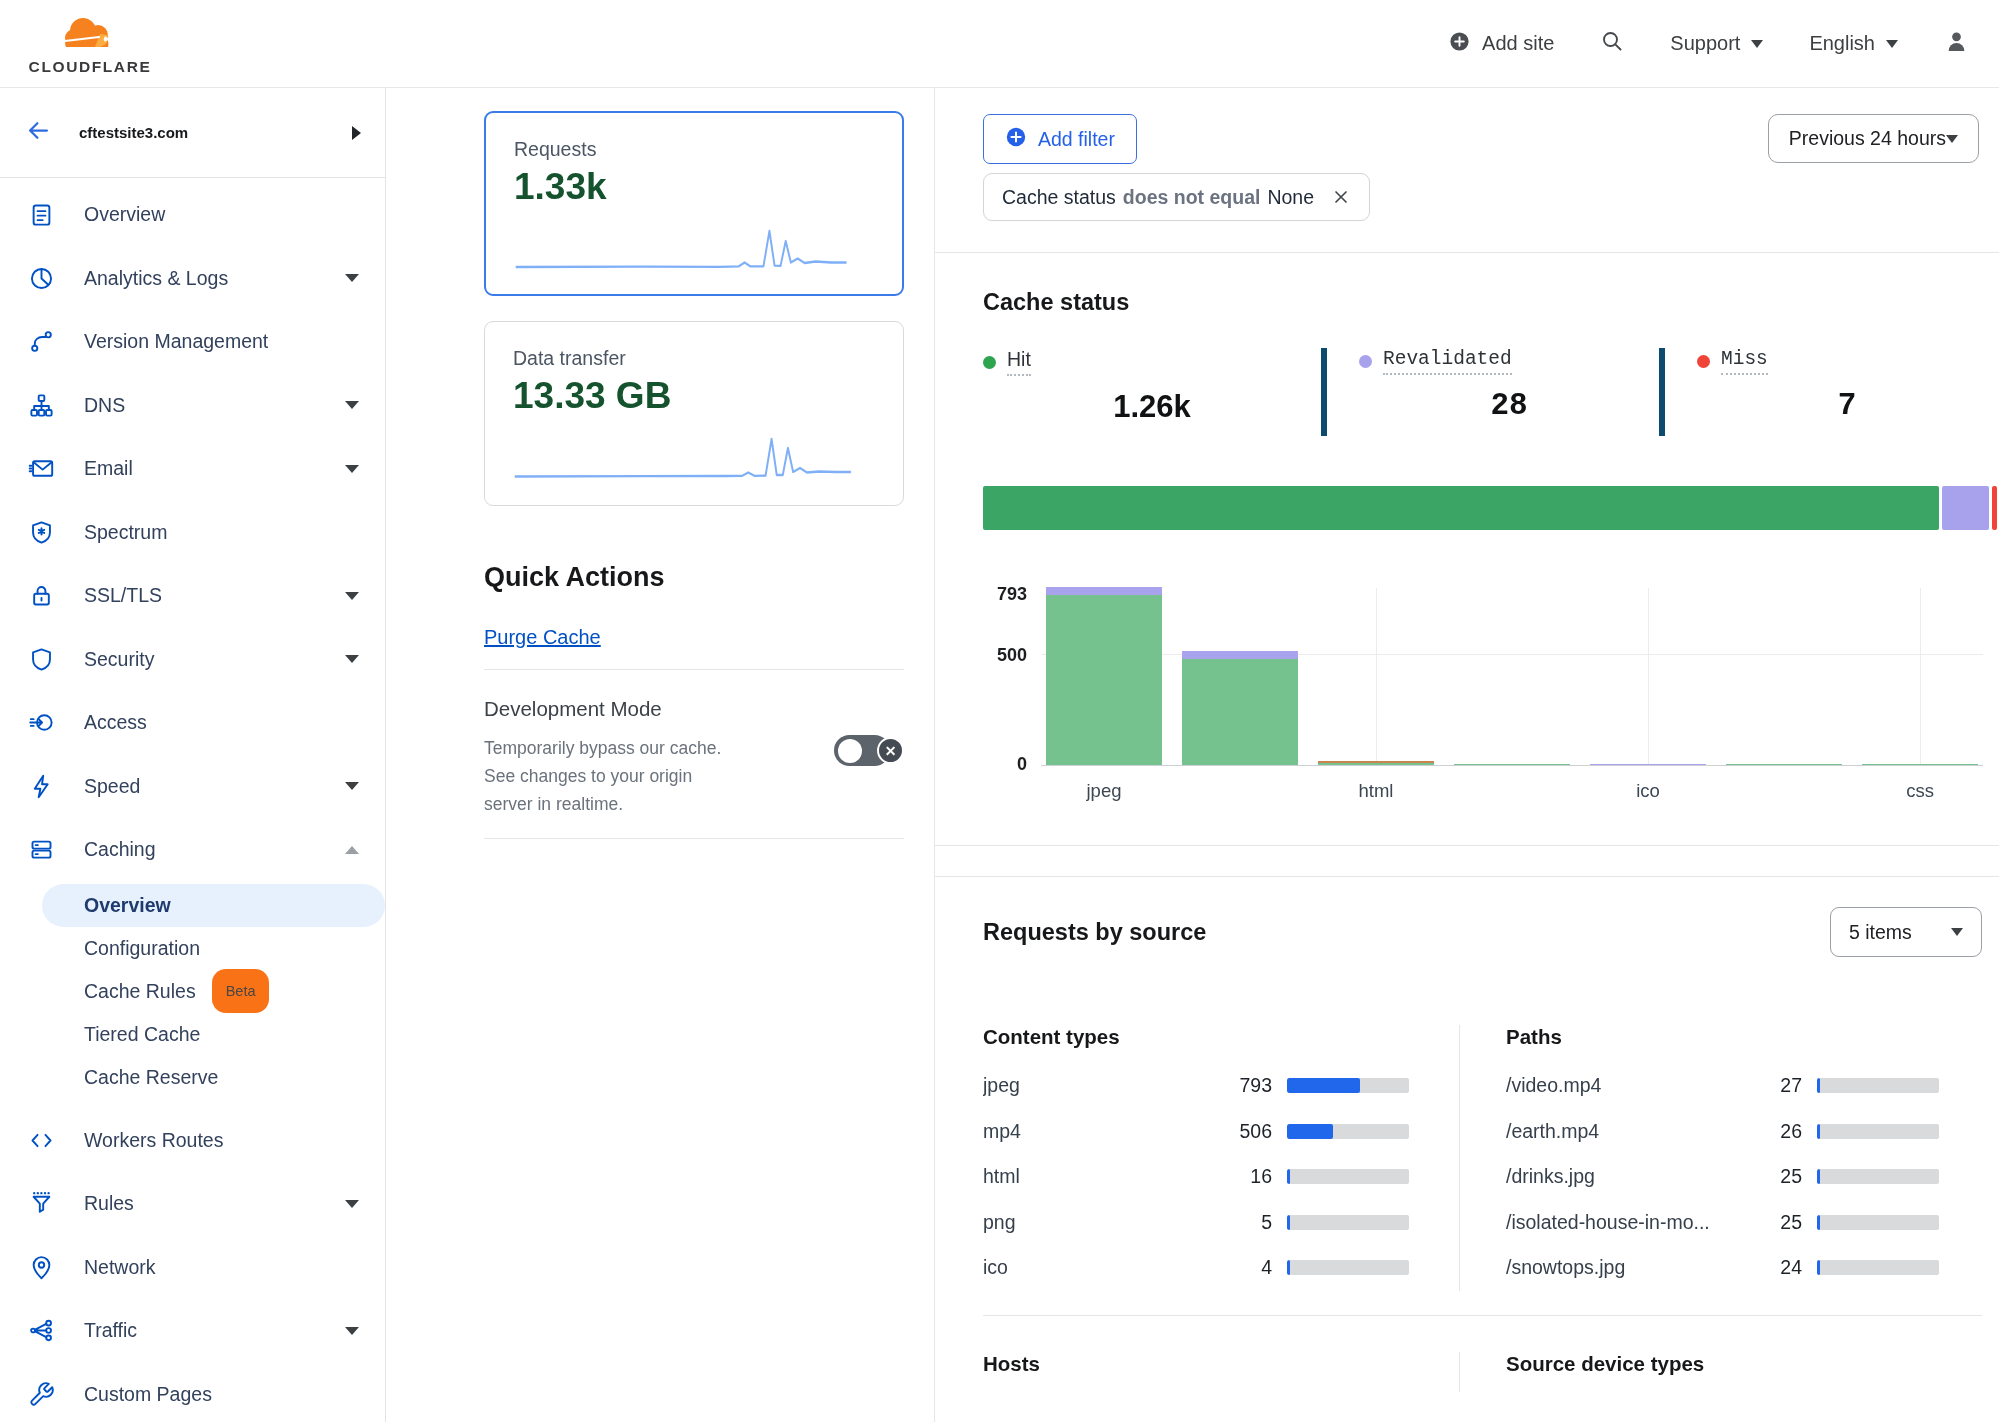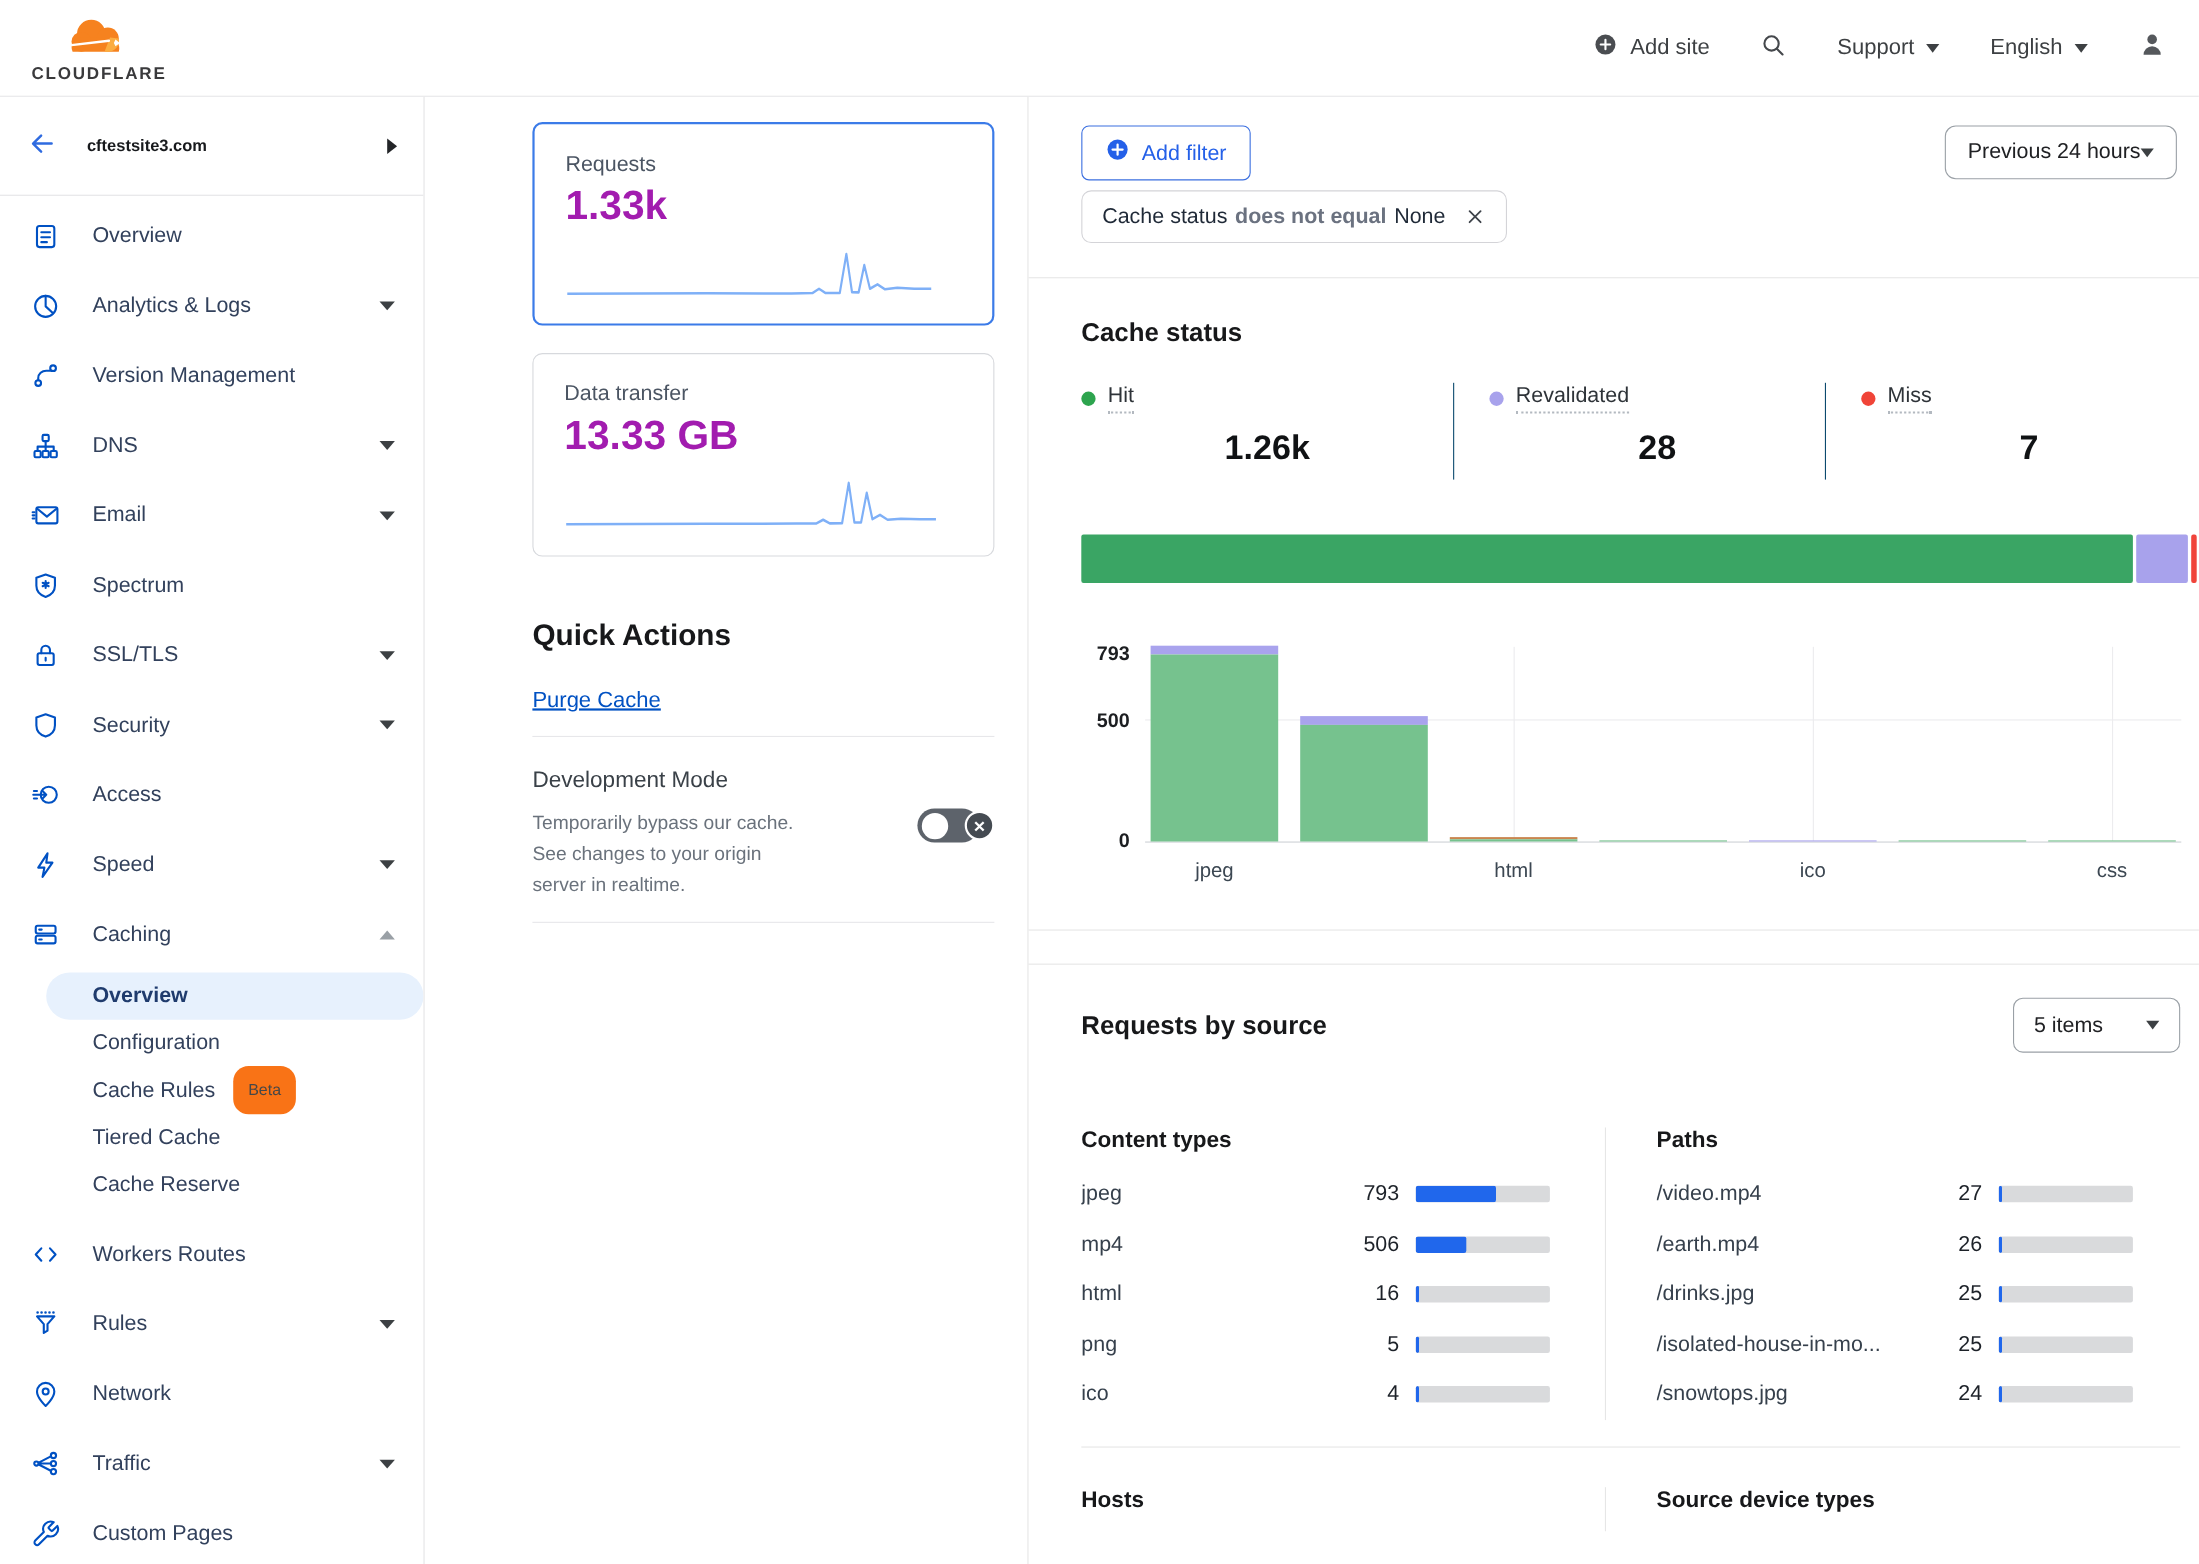--- a/index.html
+++ b/index.html
@@ -32,21 +32,21 @@
   .sub-item { height:43px; display:flex; align-items:center; margin-left:42px; padding-left:42px; border-radius:23px; font-size:19.5px; color:#33415c; cursor:pointer; }
   .sub-item.active { background:#e7f1fd; font-weight:700; color:#1f3b6d; }
   .beta { margin-left:16px; background:#f97316; color:#474747; font-size:14.5px; padding:14px 14px; border-radius:14px; }
 
   
   .main { flex:1; display:flex; }
   .mid-col { width:548px; flex:none; padding:23px 30px 0 98px; }
   .metric-card { border:1px solid #d7d9dd; border-radius:9px; height:185px; padding:25px 28px 0; margin-bottom:25px; cursor:pointer; }
   .metric-card.selected { border:2.5px solid #3b7be8; }
   .m-title { font-size:19.5px; color:#4b5563; }
-  .m-value { font-size:37px; font-weight:700; color:#a21caf; margin-top:5px; }
+  .m-value { font-size:37px; font-weight:700; color:#14532d; margin-top:5px; }
   .spark { margin-top:14px; width:100%; height:52px; }
   .qa-title { margin-top:56px; font-size:27px; font-weight:700; color:#17181a; }
   .purge { margin-top:33px; display:inline-block; font-size:20px; color:#0051c3; text-decoration:underline; cursor:pointer; }
   .mid-hr { border:none; border-top:1px solid #e7e7ea; margin-top:20px; }
   .dev-row { margin-top:27px; display:flex; justify-content:space-between; }
   .dev-title { font-size:20.5px; color:#3a4148; }
   .dev-desc { margin-top:13px; width:252px; font-size:17.5px; line-height:1.6; color:#6a727c; }
   .toggle-wrap { position:relative; margin-top:38px; width:70px; height:31px; flex:none; cursor:pointer; }
   .toggle { position:absolute; left:0; top:0; width:56px; height:31px; border-radius:16px; background:#5d636b; }
   .knob { position:absolute; left:4px; top:3.5px; width:24px; height:24px; border-radius:50%; background:#fff; }
@@ -60,21 +60,21 @@
   .chip { height:48px; display:flex; align-items:center; padding:0 18px; border:1px solid #d4d4d8; border-radius:9px; font-size:19.5px; background:#fff; }
   .chip .f { color:#1f2937; } .chip .op { color:#6b7280; margin:0 7px;font-weight:bold; } .chip .v { color:#1f2937; }
   .chip-x { margin-left:17px; cursor:pointer; display:flex; }
   .range-btn { height:49px; display:flex; align-items:center; padding:0 20px; border:1px solid #9aa0a6; border-radius:10px; font-size:19.5px; color:#202124; background:#fff; cursor:pointer; }
   .range-btn .tri { border-top-color:#3c4043; }
 
   .cache-panel { height:593px; padding:36px 48px 0; border-bottom:1px solid #e6e6e6; }
   .panel-title { font-size:23.5px; font-weight:700; color:#17181a; }
   .legend { display:flex; margin-top:32px; }
   .leg-col { width:338px; height:88px; }
-  .leg-col + .leg-col { border-left:1px solid #0c4a6e; padding-left:32px; }
+  .leg-col + .leg-col { border-left:6px solid #0c4a6e; padding-left:32px;font-family:Liberation Mono, monospace; }
   .leg-label { display:flex; align-items:center; gap:11px; font-size:19.5px; color:#2e3338; }
   .leg-label .lt { border-bottom:2px dotted #b3b9c0; padding-bottom:3px; }
   .dot { width:13px; height:13px; border-radius:50%; flex:none; }
   .leg-value { font-size:31px; font-weight:700; color:#101214; margin-top:13px;text-align:center; }
   .stackbar { margin-top:50px; height:44px; display:flex; gap:3px; }
   .seg { height:100%; border-radius:2px; }
 
   .chart { margin-top:58px; position:relative; height:222px; }
   .plot { position:absolute; left:58px; right:14px; top:0; height:178px; border-bottom:1.5px solid #cdd1d6; display:flex; align-items:flex-end; gap:10px; }
   .hgrid { position:absolute; left:0; right:0; height:1px; background:#ececee; }

